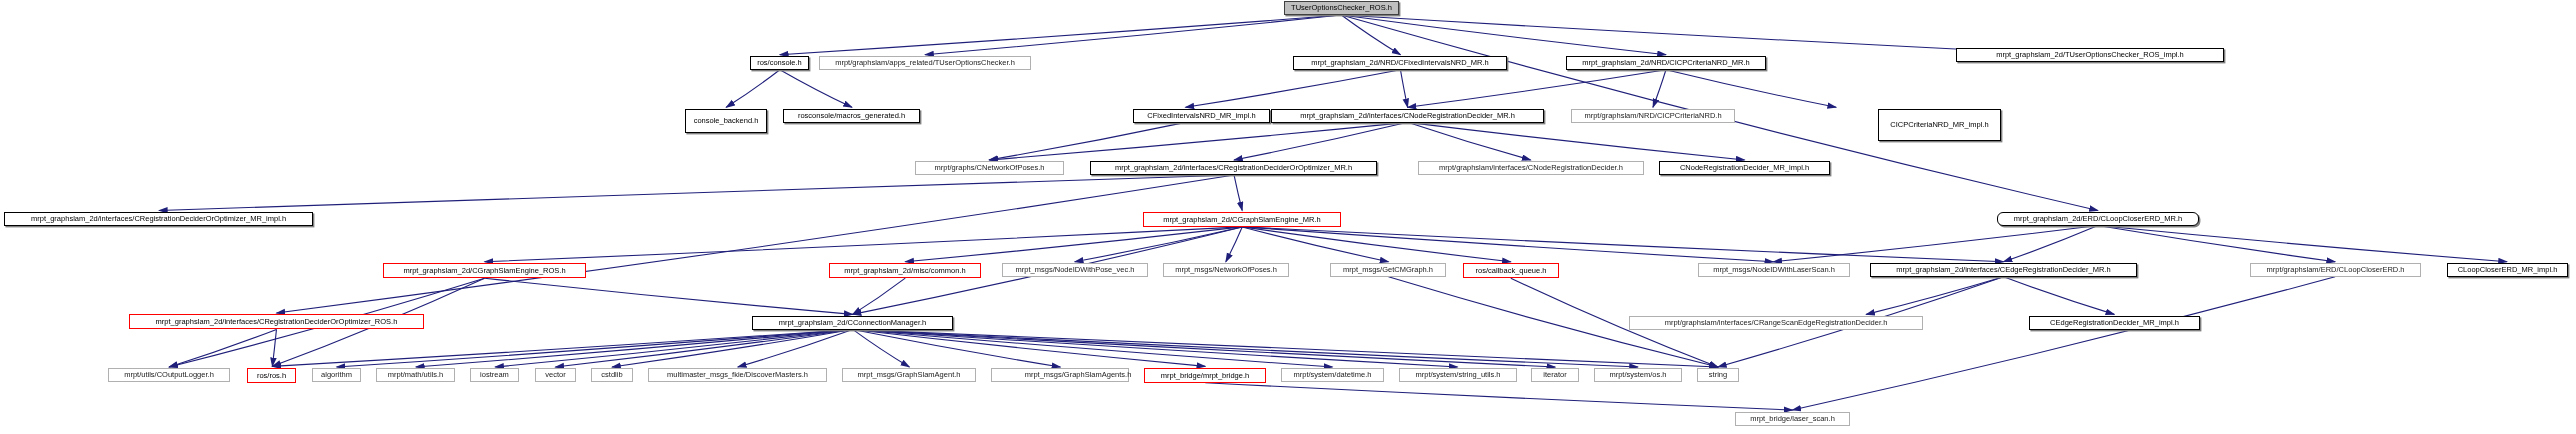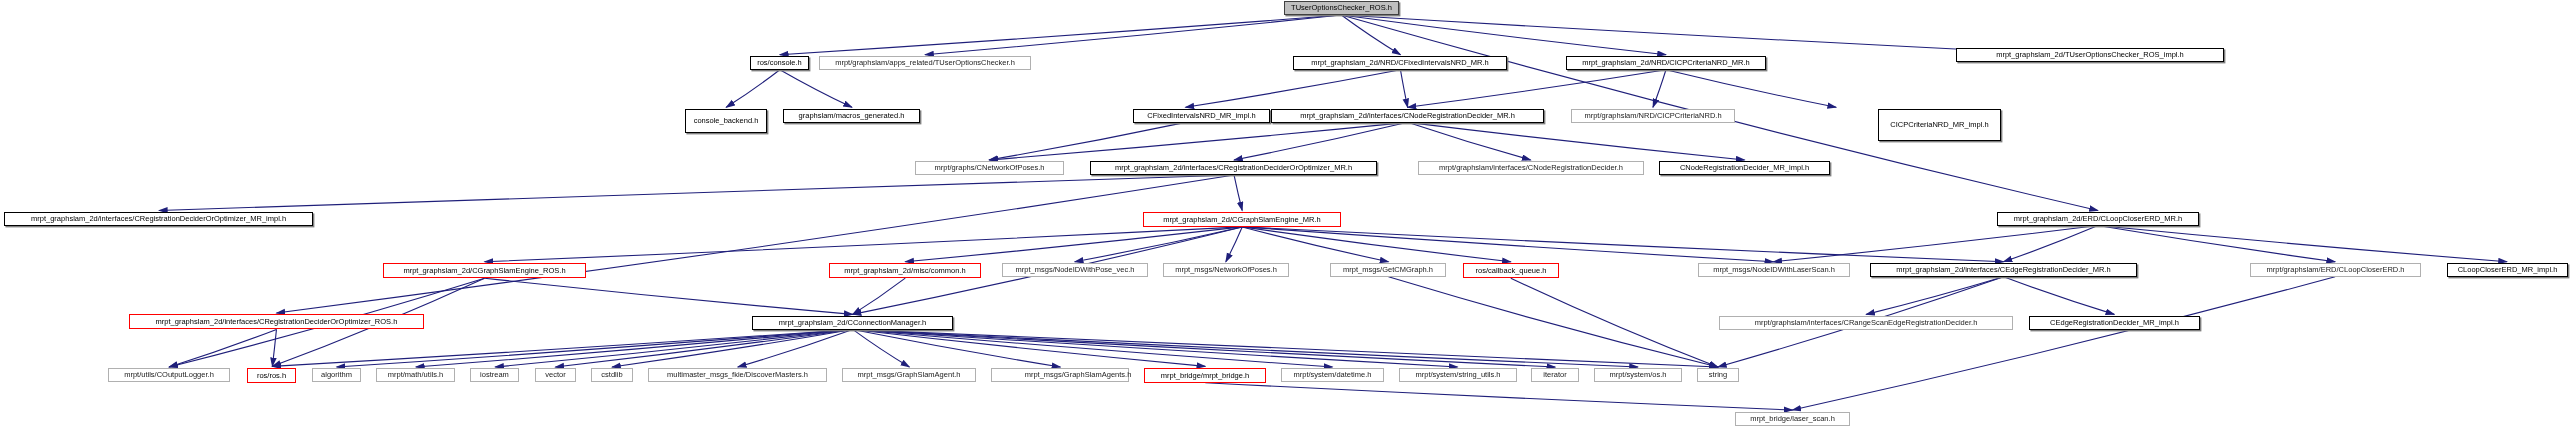--- a/index.html
+++ b/index.html
@@ -107,21 +107,21 @@
       <div class="node n-black n-shadow" style="left: 1566px; top: 56px; width: 200px; height: 13.7px;">
         <span>mrpt_graphslam_2d/NRD/CICPCriteriaNRD_MR.h</span>
       </div>
       <div class="node n-black n-shadow" style="left: 1956px; top: 48px; width: 268px; height: 13.7px;">
         <span>mrpt_graphslam_2d/TUserOptionsChecker_ROS_impl.h</span>
       </div>
       <div class="node n-black n-shadow" style="left: 685px; top: 109px; width: 82px; height: 24px;">
         <span>console_backend.h</span>
       </div>
       <div class="node n-black n-shadow" style="left: 783px; top: 109px; width: 137px; height: 13.7px;">
-        <span>graphslam/macros_generated.h</span>
+        <span>rosconsole/macros_generated.h</span>
       </div>
       <div class="node n-black n-shadow" style="left: 1117px; top: 109px; width: 137px; height: 13.7px; margin-left: 16px;">
         <span>CFixedIntervalsNRD_MR_impl.h</span>
       </div>
       <div class="node n-black n-shadow" style="left: 1271px; top: 109px; width: 273px; height: 13.7px;">
         <span>mrpt_graphslam_2d/interfaces/CNodeRegistrationDecider_MR.h</span>
       </div>
       <div class="node n-grey" style="left: 1571px; top: 109px; width: 164px; height: 13.7px;">
         <span>mrpt/graphslam/NRD/CICPCriteriaNRD.h</span>
       </div>
@@ -139,21 +139,21 @@
       </div>
       <div class="node n-black n-shadow" style="left: 1659px; top: 161px; width: 171px; height: 13.7px;">
         <span>CNodeRegistrationDecider_MR_impl.h</span>
       </div>
       <div class="node n-black n-shadow" style="left: 4.1px; top: 212px; width: 309px; height: 13.7px;">
         <span>mrpt_graphslam_2d/interfaces/CRegistrationDeciderOrOptimizer_MR_impl.h</span>
       </div>
       <div class="node n-red" style="left: 1143px; top: 212px; width: 198px; height: 15px;">
         <span>mrpt_graphslam_2d/CGraphSlamEngine_MR.h</span>
       </div>
-      <div class="node n-black n-shadow" style="left: 1997px; top: 212px; width: 202px; height: 13.7px;">
+      <div class="node n-black n-shadow" style="left: 1997px; top: 212px; width: 202px; height: 13.7px; border-radius: 6px;">
         <span>mrpt_graphslam_2d/ERD/CLoopCloserERD_MR.h</span>
       </div>
       <div class="node n-red" style="left: 383px; top: 263px; width: 203px; height: 15px;">
         <span>mrpt_graphslam_2d/CGraphSlamEngine_ROS.h</span>
       </div>
       <div class="node n-red" style="left: 829px; top: 263px; width: 152px; height: 15px;">
         <span>mrpt_graphslam_2d/misc/common.h</span>
       </div>
       <div class="node n-grey" style="left: 1002px; top: 263px; width: 146px; height: 13.7px;">
         <span>mrpt_msgs/NodeIDWithPose_vec.h</span>
@@ -172,21 +172,21 @@
       </div>
       <div class="node n-black n-shadow" style="left: 1870px; top: 263px; width: 267px; height: 13.7px;">
         <span>mrpt_graphslam_2d/interfaces/CEdgeRegistrationDecider_MR.h</span>
       </div>
       <div class="node n-grey" style="left: 2250px; top: 263px; width: 171px; height: 13.7px;">
         <span>mrpt/graphslam/ERD/CLoopCloserERD.h</span>
       </div>
       <div class="node n-black n-shadow" style="left: 2447px; top: 263px; width: 121px; height: 13.7px;">
         <span>CLoopCloserERD_MR_impl.h</span>
       </div>
-      <div class="node n-grey" style="left: 1719px; top: 316px; width: 294px; height: 13.7px; text-align: right;">
+      <div class="node n-grey" style="left: 1629px; top: 316px; width: 294px; height: 13.7px; text-align: right;">
         <span>mrpt/graphslam/interfaces/CRangeScanEdgeRegistrationDecider.h</span>
       </div>
       <div class="node n-black n-shadow" style="left: 2029px; top: 316px; width: 171px; height: 13.7px;">
         <span>CEdgeRegistrationDecider_MR_impl.h</span>
       </div>
       <div class="node n-red" style="left: 129px; top: 314px; width: 295px; height: 15px;">
         <span>mrpt_graphslam_2d/interfaces/CRegistrationDeciderOrOptimizer_ROS.h</span>
       </div>
       <div class="node n-black n-shadow" style="left: 752px; top: 316px; width: 201px; height: 13.7px;">
         <span>mrpt_graphslam_2d/CConnectionManager.h</span>

